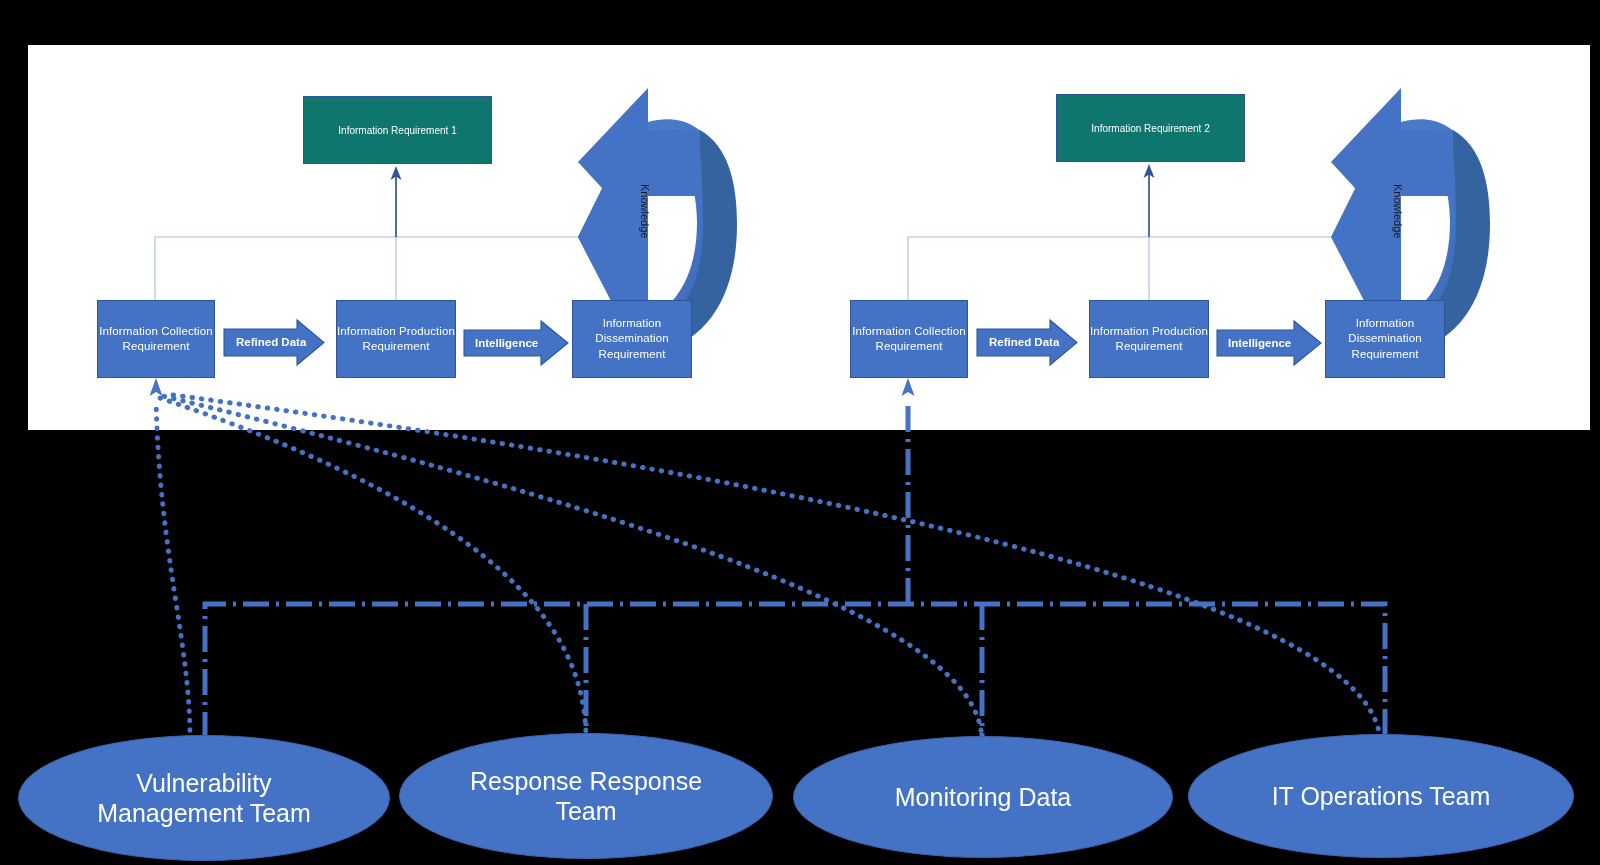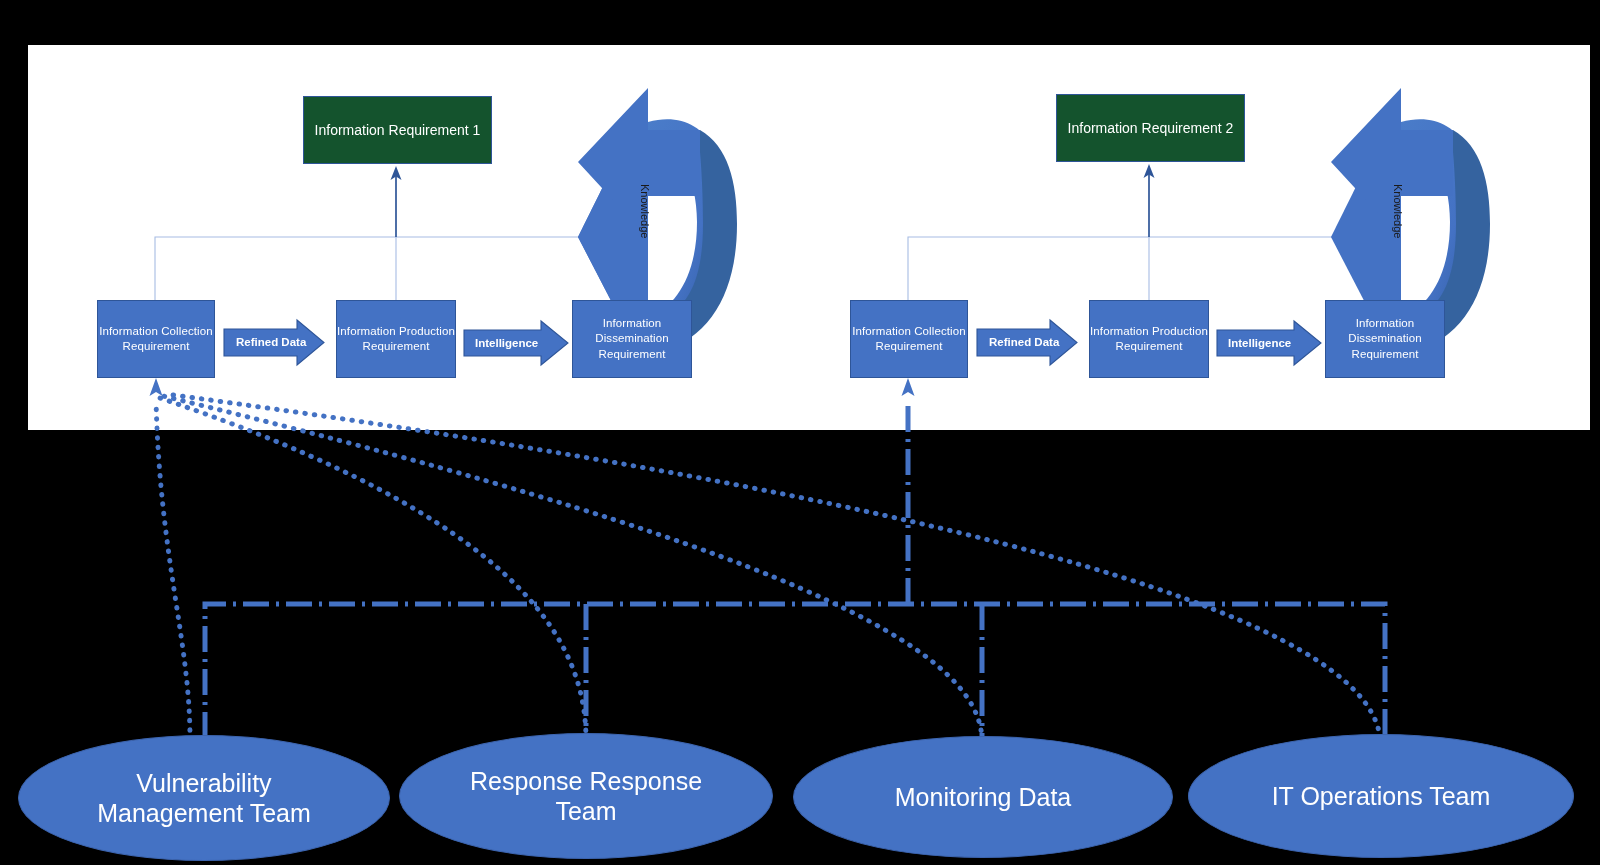--- a/index.html
+++ b/index.html
@@ -27,26 +27,26 @@
     display:flex;align-items:center;justify-content:center;
     text-align:center;
     font-size:11.5px;
     line-height:1.32;
     letter-spacing:.1px;
     box-sizing:border-box;
     z-index:6;
   }
   .ir-box{
     position:absolute;
-    background:#14532d;
+    background:#0f766e;
     border:1px solid #2E5598;
     color:#FFFFFF;
     display:flex;align-items:center;justify-content:center;
     text-align:right;
-    font-size:14px;
+    font-size:10px;
     box-sizing:border-box;
     z-index:6;
   }
 
   
   .flow-label{
     position:absolute;
     color:#FFFFFF;
     font-size:11.5px;
     z-index:7;

